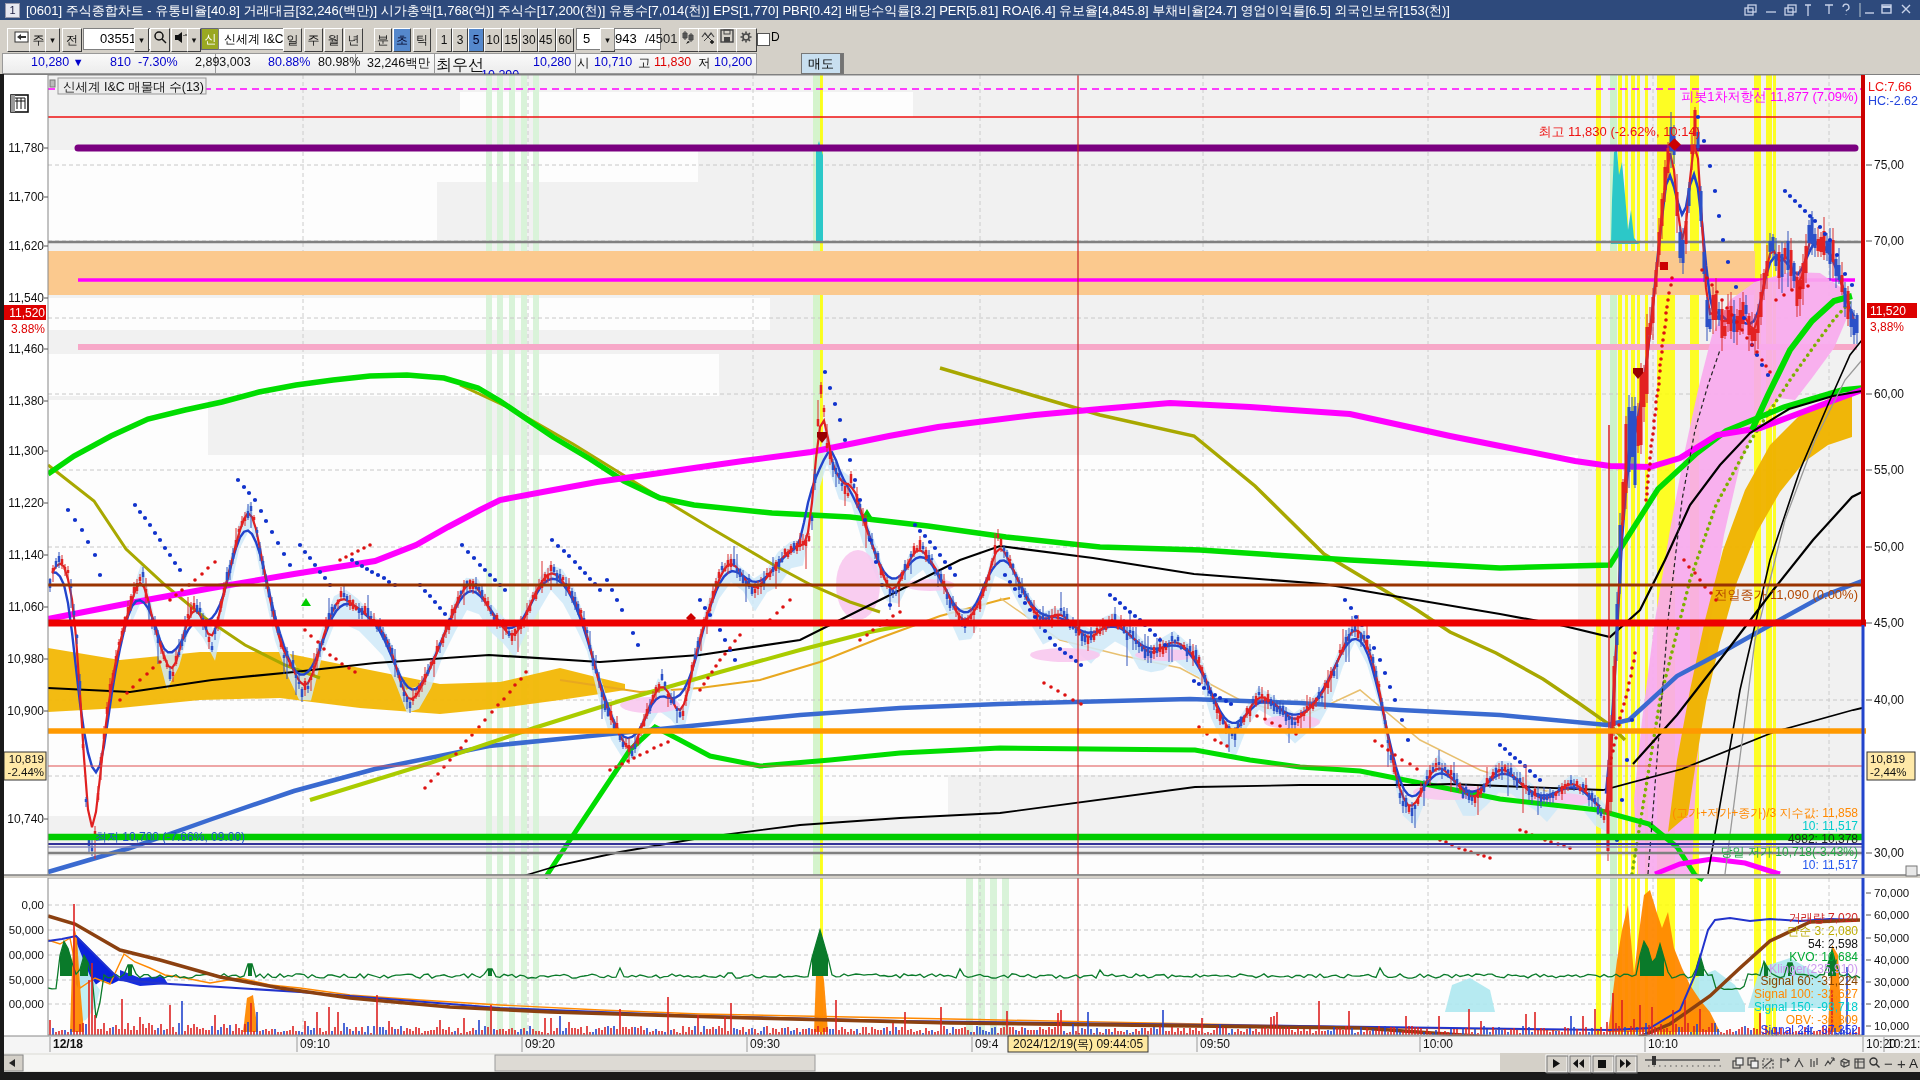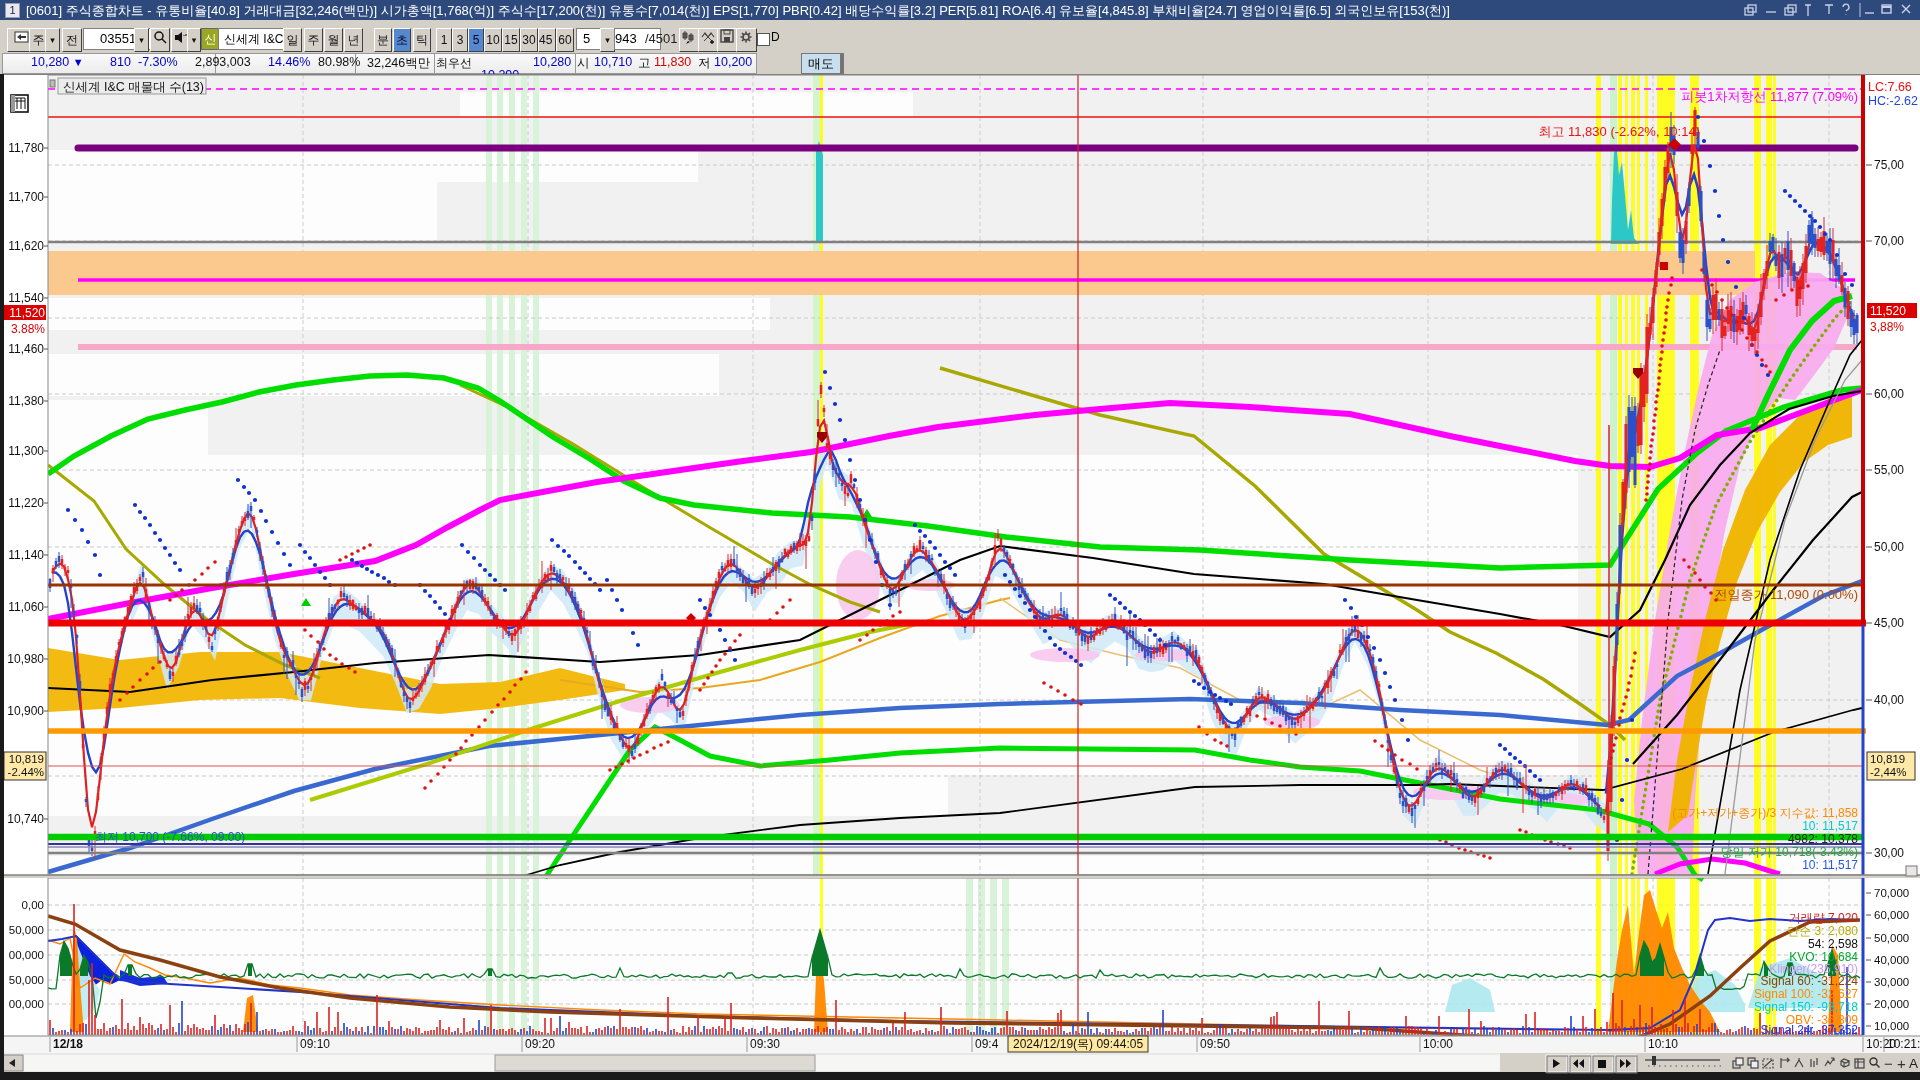--- a/index.html
+++ b/index.html
@@ -87,24 +87,24 @@
 <div class="abs" style="left:0;top:52px;width:1920px;height:22px;background:#d4d0c8"></div>
 <div class="abs" style="left:2px;top:53px;width:212px;height:19px;background:linear-gradient(#fafafa,#ececec);border:1px solid #999"></div>
 <div class="abs" style="left:215px;top:53px;width:139px;height:19px;background:linear-gradient(#fafafa,#ececec);border:1px solid #999"></div>
 <div class="abs" style="left:355px;top:53px;width:78px;height:19px;background:linear-gradient(#fafafa,#ececec);border:1px solid #999"></div>
 <div class="abs" style="left:434px;top:53px;width:140px;height:19px;background:linear-gradient(#fafafa,#ececec);border:1px solid #999"></div>
 <div class="abs" style="left:575px;top:53px;width:180px;height:19px;background:linear-gradient(#fafafa,#ececec);border:1px solid #999"></div>
 <div class="abs" style="left:31px;top:55px;font-size:12.5px;color:#0000cc;white-space:nowrap">10,280 <span style="font-size:11px">▼</span></div>
 <div class="abs" style="left:110px;top:55px;font-size:12.5px;color:#0000cc;white-space:nowrap">810</div>
 <div class="abs" style="left:138px;top:55px;font-size:12.5px;color:#0000cc;white-space:nowrap">-7.30%</div>
 <div class="abs" style="left:195px;top:55px;font-size:12.5px;color:#111;white-space:nowrap">2,893,003</div>
-<div class="abs" style="left:268px;top:55px;font-size:12.5px;color:#0000cc;white-space:nowrap">14.46%</div>
+<div class="abs" style="left:268px;top:55px;font-size:12.5px;color:#0000cc;white-space:nowrap">80.88%</div>
 <div class="abs" style="left:318px;top:55px;font-size:12.5px;color:#111;white-space:nowrap">80.98%</div>
 <div class="abs" style="left:367px;top:55px;font-size:12.5px;color:#111;white-space:nowrap">32,246백만</div>
-<div class="abs" style="left:436px;top:55px;font-size:12px;color:#111;white-space:nowrap">최우선</div>
+<div class="abs" style="left:436px;top:55px;font-size:16px;color:#111;white-space:nowrap">최우선</div>
 <div class="abs" style="left:481px;top:68px;font-size:12.5px;color:#0000cc;white-space:nowrap">10,290</div>
 <div class="abs" style="left:533px;top:55px;font-size:12.5px;color:#0000cc;white-space:nowrap">10,280</div>
 <div class="abs" style="left:577px;top:55px;font-size:12.5px;color:#111;white-space:nowrap">시</div>
 <div class="abs" style="left:594px;top:55px;font-size:12.5px;color:#0000cc;white-space:nowrap">10,710</div>
 <div class="abs" style="left:638px;top:55px;font-size:12.5px;color:#111;white-space:nowrap">고</div>
 <div class="abs" style="left:654px;top:55px;font-size:12.5px;color:#dd0000;white-space:nowrap">11,830</div>
 <div class="abs" style="left:698px;top:55px;font-size:12.5px;color:#111;white-space:nowrap">저</div>
 <div class="abs" style="left:714px;top:55px;font-size:12.5px;color:#0000cc;white-space:nowrap">10,200</div>
 <div class="abs" style="left:802px;top:53px;width:40px;height:19px;background:#737373;border:1px solid #777;font-size:13px;text-align:center;line-height:19px">매수</div>
 <div class="abs" style="left:801px;top:53px;width:38px;height:19px;background:#c8dff0;border:1px solid #777;font-size:13px;text-align:center;line-height:19px">매도</div>

